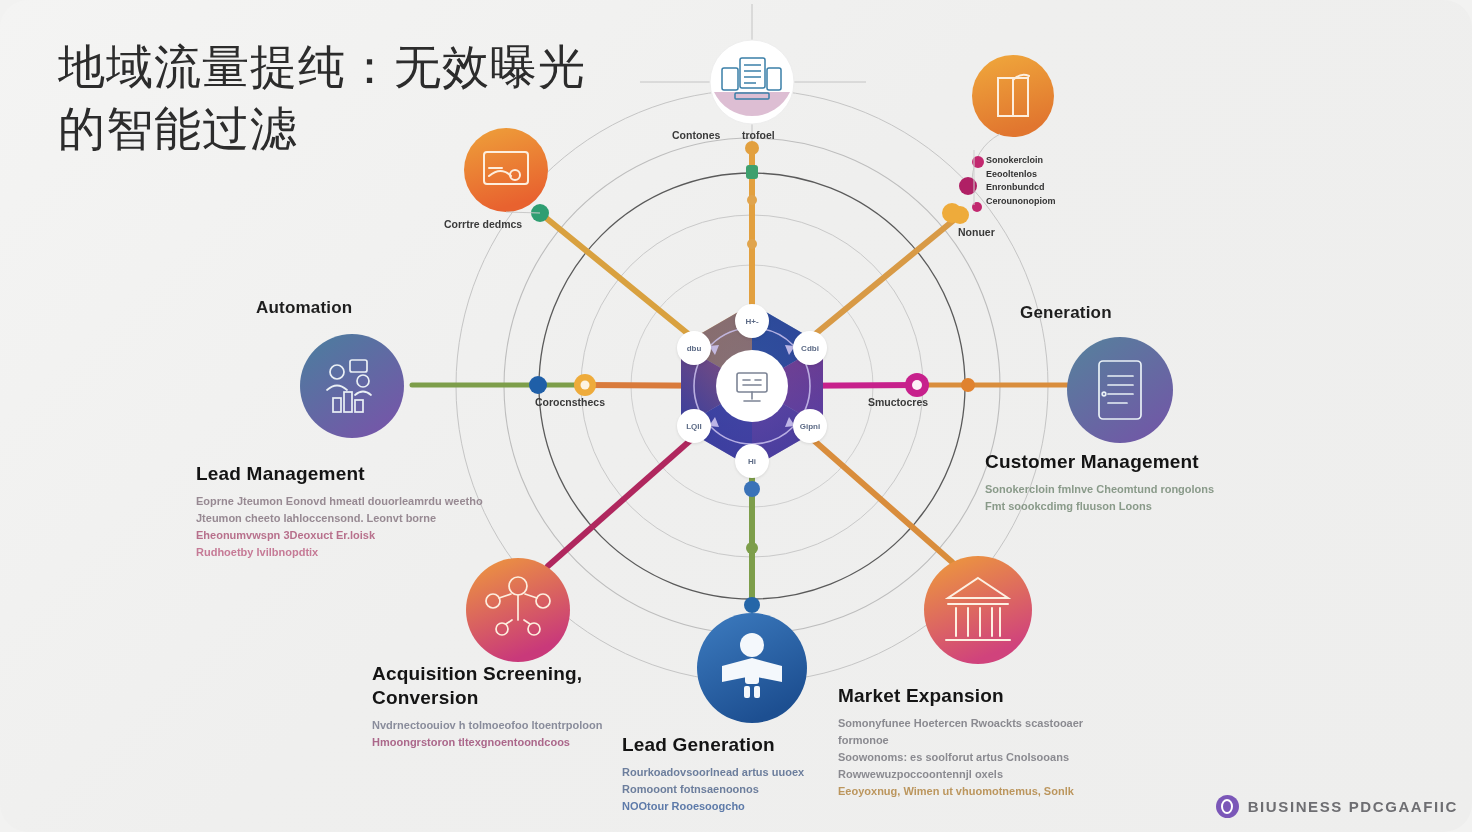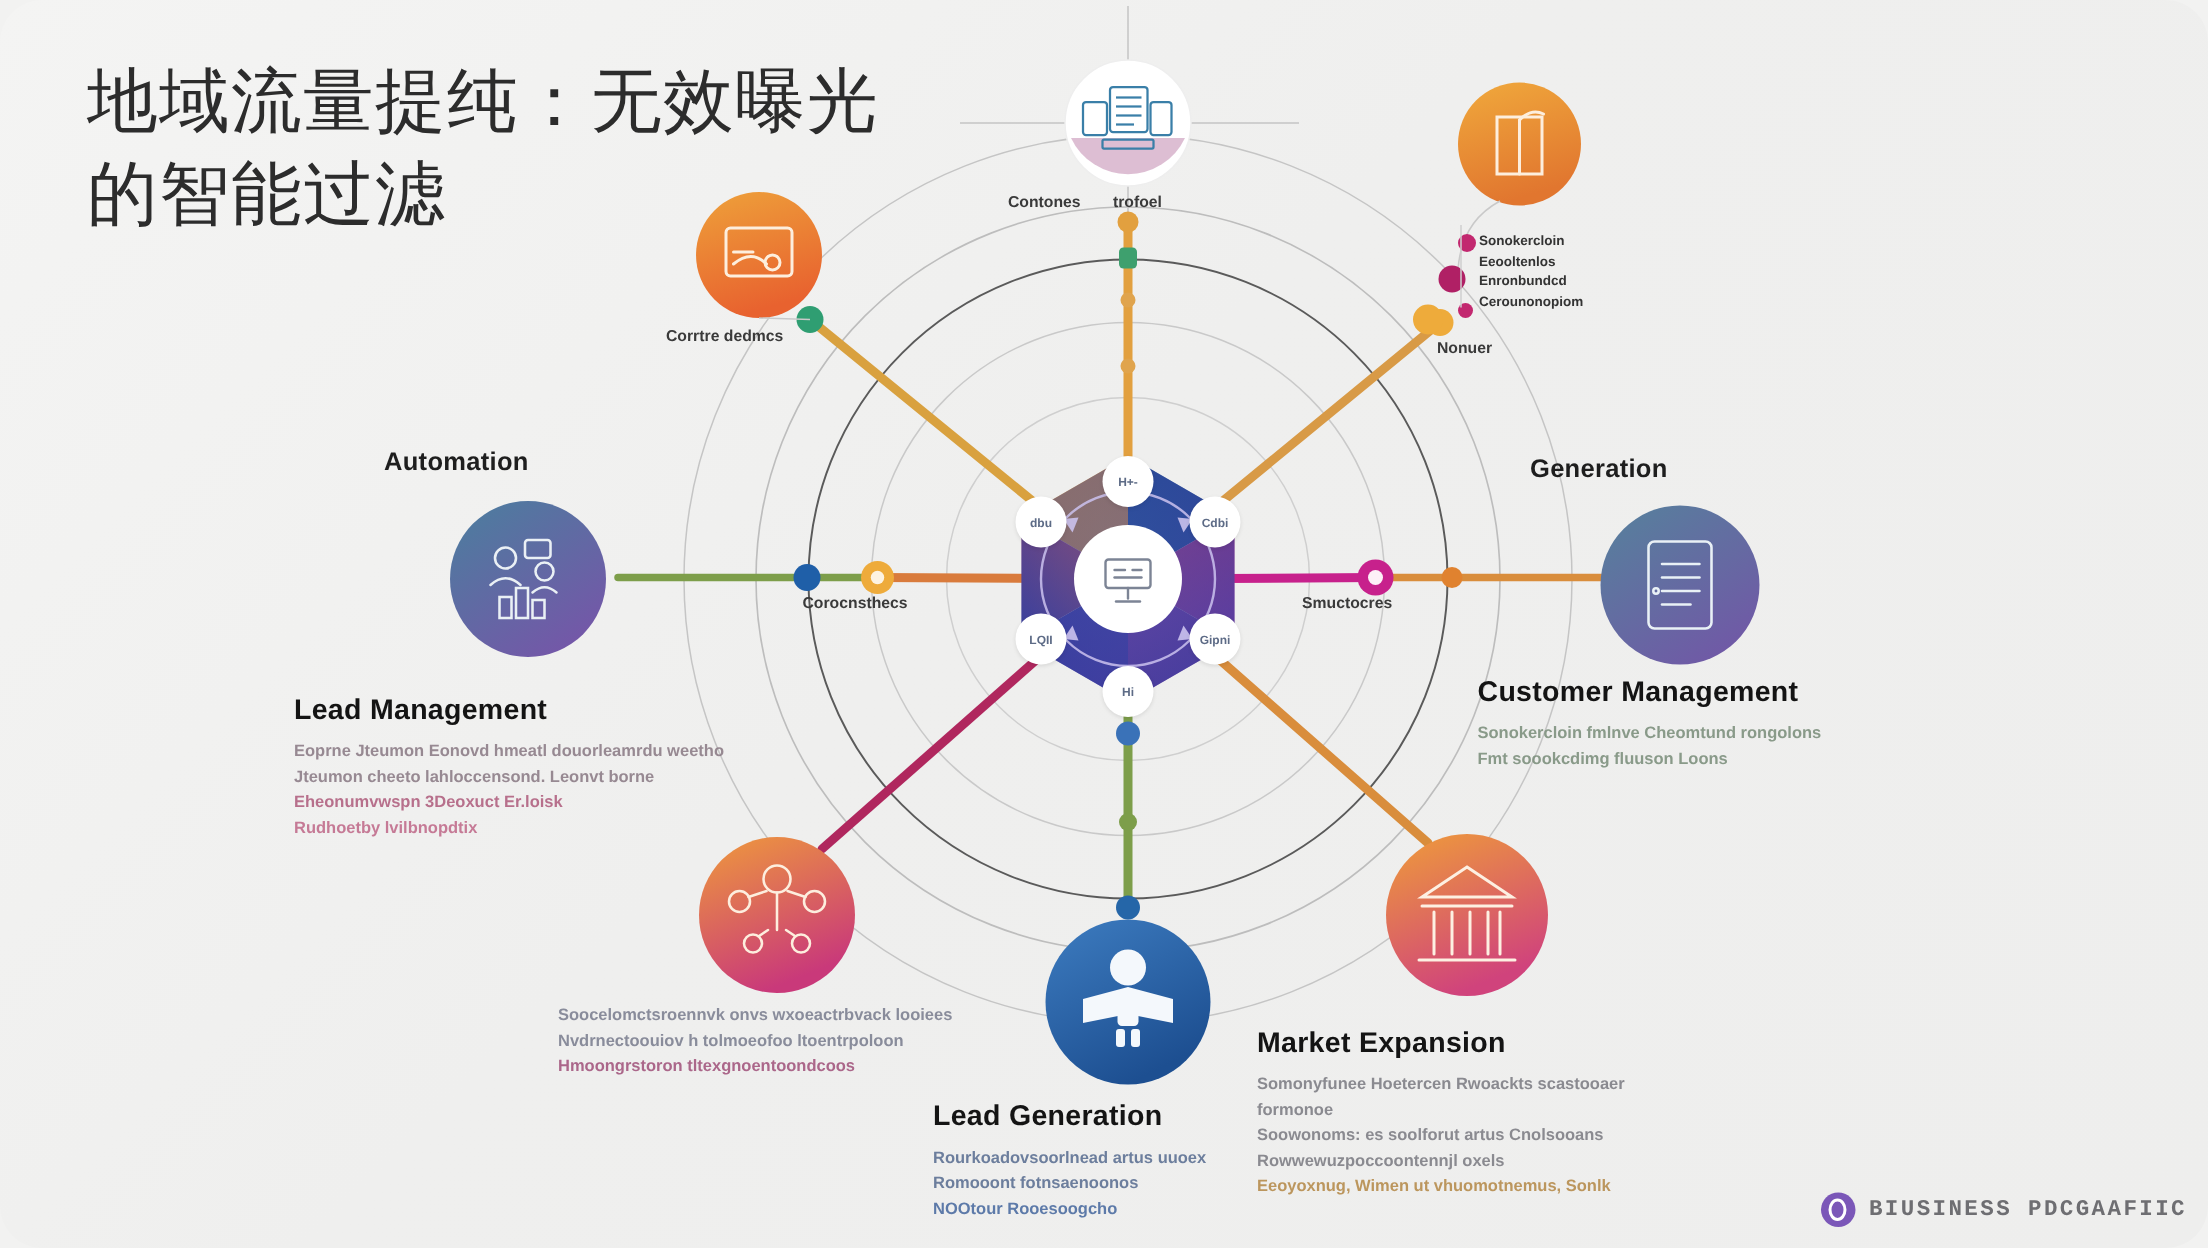--- a/index.html
+++ b/index.html
@@ -99,21 +99,20 @@
     display: flex; align-items: center; justify-content: center;
   }
   #watermark .wm-dot::after {
     content: ""; width: 8px; height: 11px; border-radius: 50%;
     border: 2.5px solid #fff;
   }
   #watermark .wm-text {
     font-size: 15px; font-weight: 600; letter-spacing: 1.6px;
     color: #6e6e72;
     filter: blur(0.4px);
-    font-family: Liberation Mono, monospace;
   }
 </style>
 </head>
 <body>
 
 <div id="stage">
 
   <div id="title">地域流量提纯：无效曝光的智能过滤</div>
 
   <svg id="diagram" viewBox="0 0 1472 832">
@@ -387,22 +386,23 @@
   <div class="lbl head-sm" style="left:1020px; top:303px; width:200px;">Generation</div>
   <div class="lbl" style="left:985px; top:450px; width:310px;">
     <div class="head-md">Customer Management</div>
     <div class="body-lines">
       <div style="color:#7c8f7c">Sonokercloin fmlnve Cheomtund rongolons</div>
       <div style="color:#7c8f7c">Fmt soookcdimg fluuson Loons</div>
     </div>
   </div>
 
   <div class="lbl" style="left:372px; top:662px; width:300px;">
+    <div class="head-md" style="white-space:pre-line;">Acquisition Screening,
+Conversion</div>
     <div class="body-lines">
-      <div style="color:#7b7f90">Soocelomctsroennvk onvs wxoeactrbvack looiees</div>
       <div style="color:#7b7f90">Nvdrnectoouiov h tolmoeofoo ltoentrpoloon</div>
       <div style="color:#a2557d">Hmoongrstoron tltexgnoentoondcoos</div>
     </div>
   </div>
 
   <div class="lbl" style="left:622px; top:733px; width:260px;">
     <div class="head-md">Lead Generation</div>
     <div class="body-lines">
       <div style="color:#5b6f92">Rourkoadovsoorlnead artus uuoex</div>
       <div style="color:#5b6f92">Romooont fotnsaenoonos</div>

